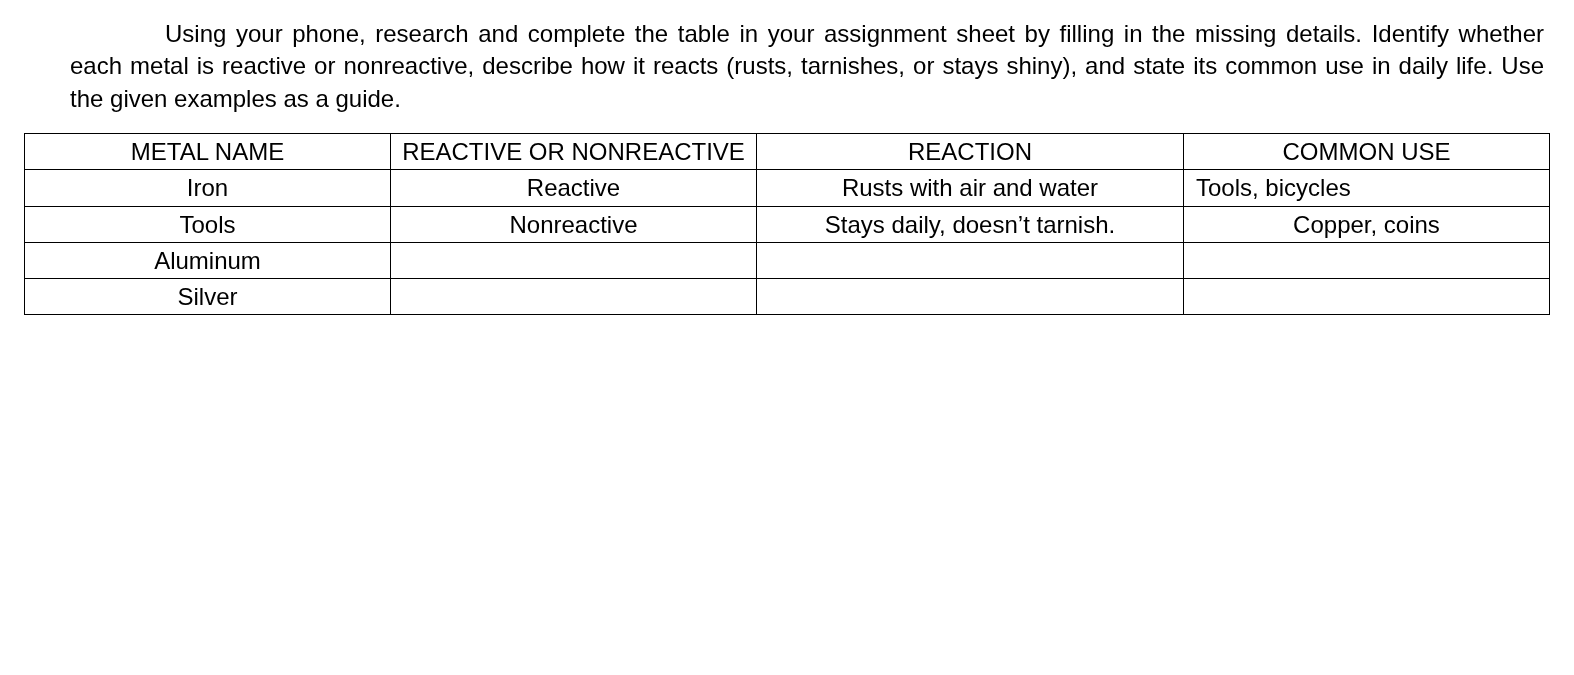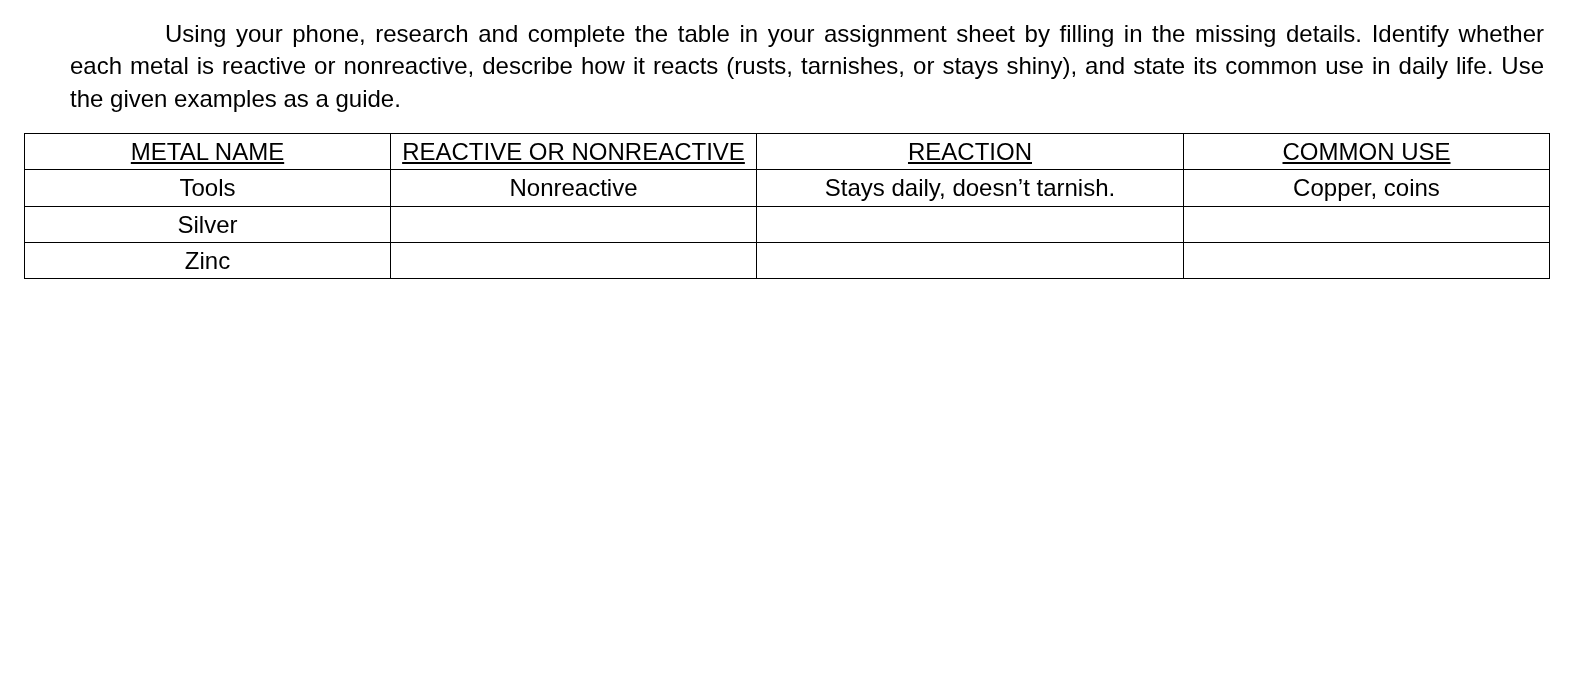--- a/index.html
+++ b/index.html
@@ -33,21 +33,20 @@
     }
     th, td {
       border: 1.5px solid #000;
       vertical-align: top;
       padding: 2px 10px 2px 10px;
       line-height: 1.3;
       font-weight: normal;
     }
     th {
       text-align: center;
-      text-decoration: underline;
     }
     .col-metal   { width: 24%; }
     .col-react   { width: 24%; }
     .col-reaction{ width: 28%; }
     .col-use     { width: 24%; }
     td.center {
       text-align: center;
     }
     td.left {
       text-align: left;
@@ -73,32 +72,38 @@
   </colgroup>
   <thead>
     <tr>
       <th>METAL NAME</th>
       <th>REACTIVE OR NONREACTIVE</th>
       <th>REACTION</th>
       <th>COMMON USE</th>
     </tr>
   </thead>
   <tbody id="table-body">
+  <tr>
+        <td class="center">Iron</td>
+        <td class="center">Reactive</td>
+        <td class="center">Rusts with air and water</td>
+        <td class="left">Tools, bicycles</td>
+      </tr>
       <tr>
         <td class="center">Tools</td>
         <td class="center">Nonreactive</td>
         <td class="center">Stays daily, doesn’t tarnish.</td>
         <td class="center">Copper, coins</td>
       </tr>
       <tr class="empty-row">
-        <td class="center">Silver</td>
+        <td class="center">Aluminum</td>
         <td class="center"></td>
         <td class="center"></td>
         <td class="center"></td>
       </tr>
       <tr class="empty-row">
-        <td class="center">Zinc</td>
+        <td class="center">Silver</td>
         <td class="center"></td>
         <td class="center"></td>
         <td class="center"></td>
       </tr>
     </tbody>
 </table>
 
 </body></html>

